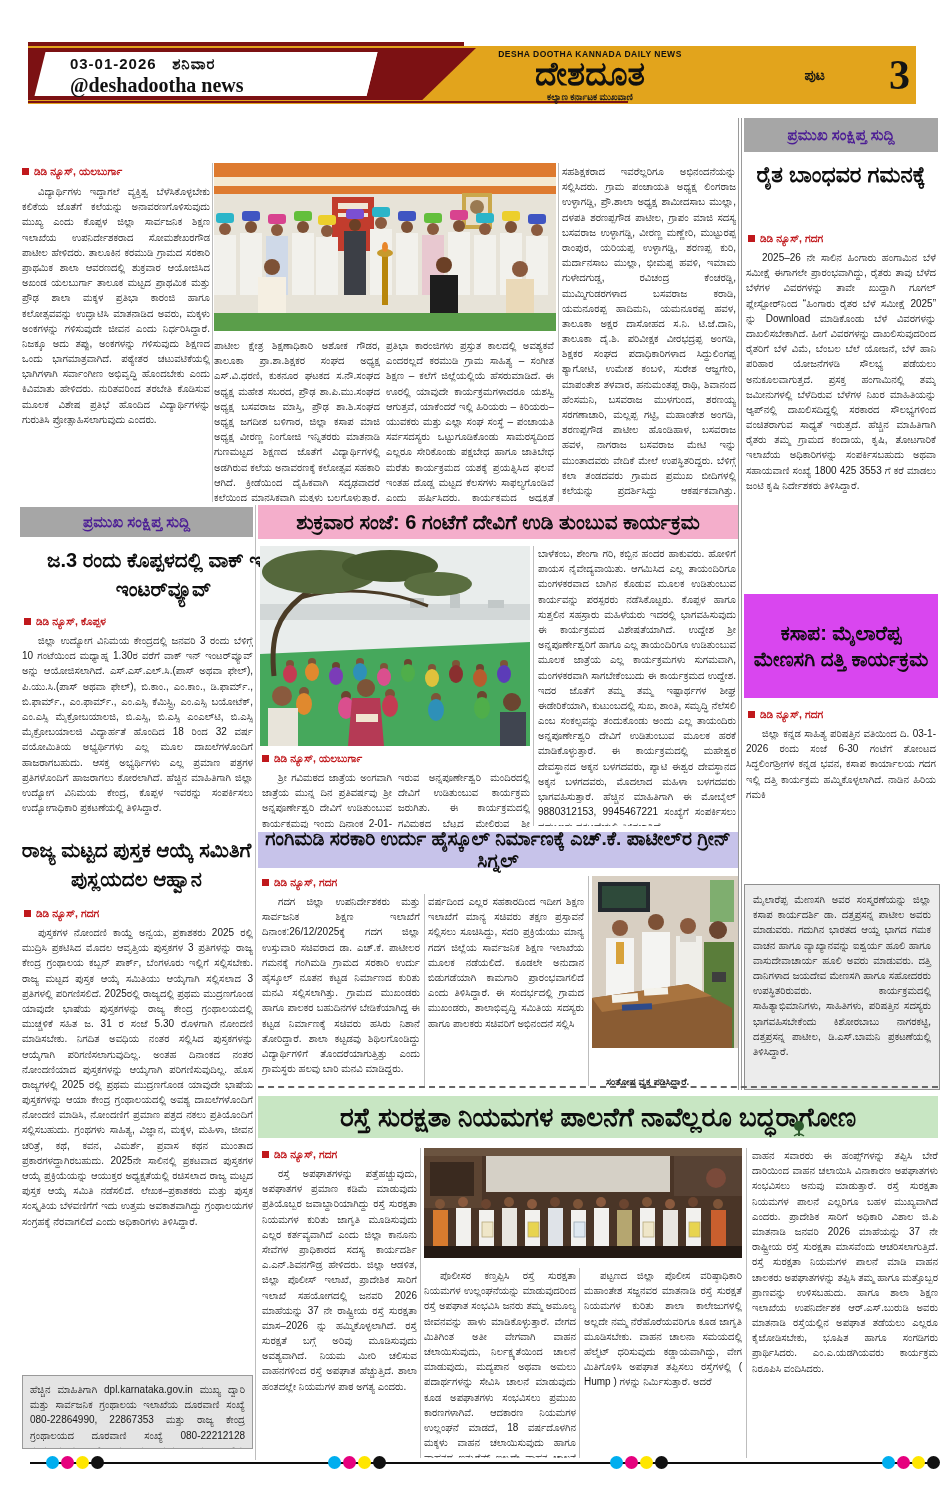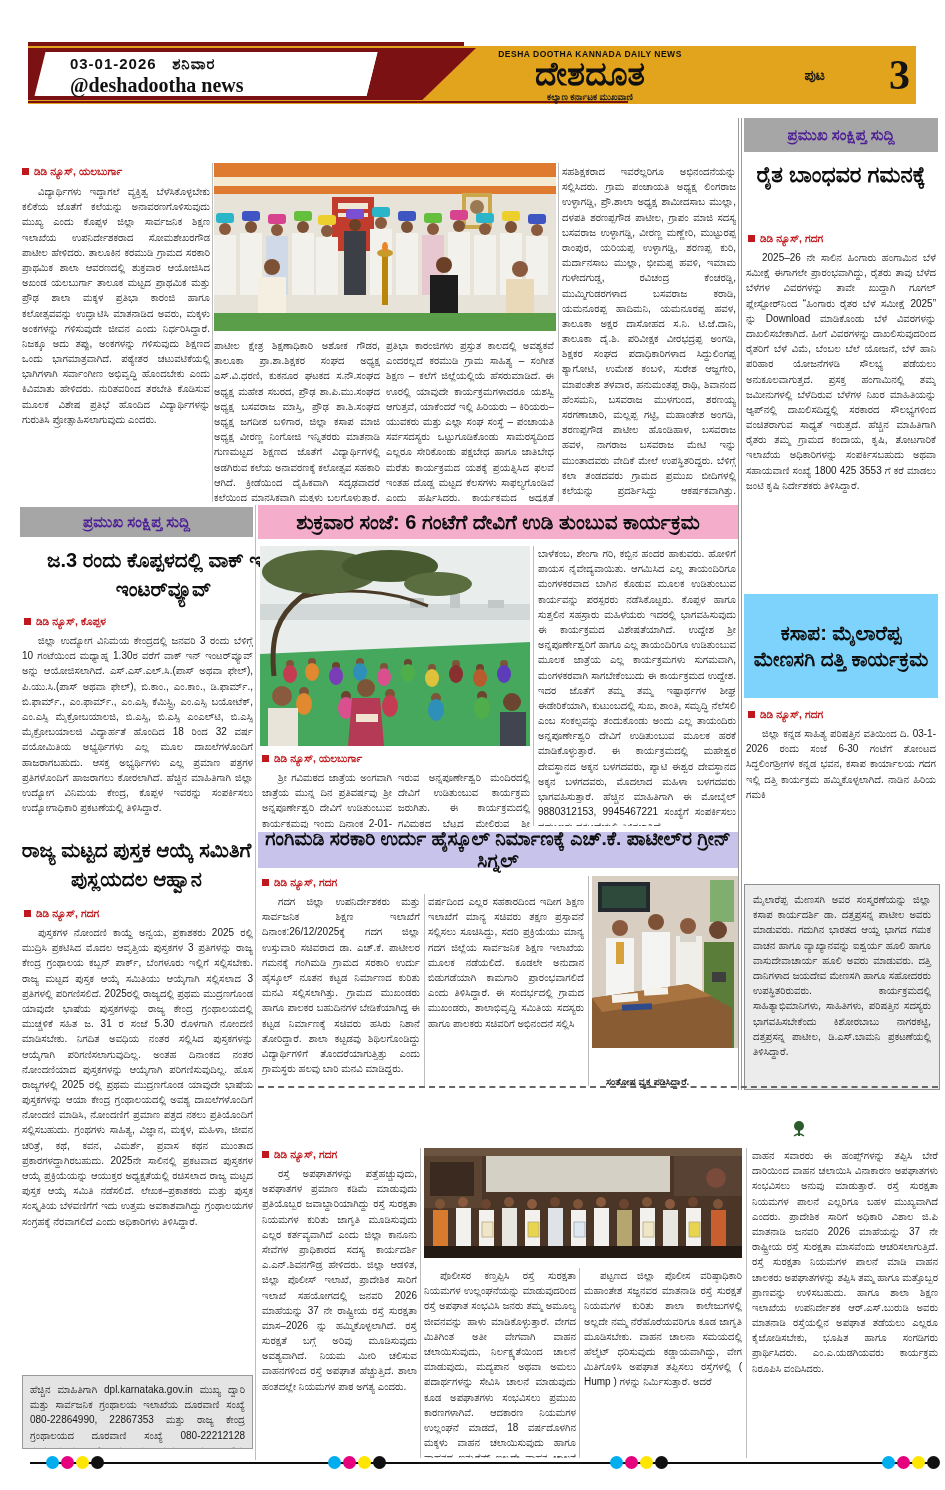--- a/index.html
+++ b/index.html
@@ -164,21 +164,21 @@
     <span>ಪ್ರಮುಖ ಸಂಕ್ಷಿಪ್ತ ಸುದ್ದಿ</span>
   </div>
 
   <div class="abs headline" style="left:744px;top:160px;width:194px;height:64px;font-size:22px;line-height:1.35;">ರೈತ ಬಾಂಧವರ ಗಮನಕ್ಕೆ</div>
   <div class="abs byline" style="left:748px;top:232px;width:185px;">
     <span class="mark"></span>
     <span>ಡಿಡಿ ನ್ಯೂಸ್, ಗದಗ</span>
   </div>
   <div class="abs body-text first-indent" style="left:746px;top:250px;width:190px;height:336px;">2025–26 ನೇ ಸಾಲಿನ ಹಿಂಗಾರು ಹಂಗಾಮಿನ ಬೆಳೆ ಸಮೀಕ್ಷೆ ಈಗಾಗಲೇ ಪ್ರಾರಂಭವಾಗಿದ್ದು, ರೈತರು ತಾವು ಬೆಳೆದ ಬೆಳೆಗಳ ವಿವರಗಳನ್ನು ತಾವೇ ಖುದ್ದಾಗಿ ಗೂಗಲ್ ಪ್ಲೇಸ್ಟೋರ್‌ನಿಂದ “ಹಿಂಗಾರು ರೈತರ ಬೆಳೆ ಸಮೀಕ್ಷೆ 2025” ನ್ನು Download ಮಾಡಿಕೊಂಡು ಬೆಳೆ ವಿವರಗಳನ್ನು ದಾಖಲಿಸಬೇಕಾಗಿದೆ. ಹೀಗೆ ವಿವರಗಳನ್ನು ದಾಖಲಿಸುವುದರಿಂದ ರೈತರಿಗೆ ಬೆಳೆ ವಿಮೆ, ಬೆಂಬಲ ಬೆಲೆ ಯೋಜನೆ, ಬೆಳೆ ಹಾನಿ ಪರಿಹಾರ ಯೋಜನೆಗಳಡಿ ಸೌಲಭ್ಯ ಪಡೆಯಲು ಅನುಕೂಲವಾಗುತ್ತದೆ. ಪ್ರಸಕ್ತ ಹಂಗಾಮಿನಲ್ಲಿ ತಮ್ಮ ಜಮೀನುಗಳಲ್ಲಿ ಬೆಳೆದಿರುವ ಬೆಳೆಗಳ ನಿಖರ ಮಾಹಿತಿಯನ್ನು ಆ್ಯಪ್‌ನಲ್ಲಿ ದಾಖಲಿಸದಿದ್ದಲ್ಲಿ ಸರಕಾರದ ಸೌಲಭ್ಯಗಳಿಂದ ವಂಚಿತರಾಗುವ ಸಾಧ್ಯತೆ ಇರುತ್ತದೆ. ಹೆಚ್ಚಿನ ಮಾಹಿತಿಗಾಗಿ ರೈತರು ತಮ್ಮ ಗ್ರಾಮದ ಕಂದಾಯ, ಕೃಷಿ, ತೋಟಗಾರಿಕೆ ಇಲಾಖೆಯ ಅಧಿಕಾರಿಗಳನ್ನು ಸಂಪರ್ಕಿಸಬಹುದು ಅಥವಾ ಸಹಾಯವಾಣಿ ಸಂಖ್ಯೆ 1800 425 3553 ಗೆ ಕರೆ ಮಾಡಲು ಜಂಟಿ ಕೃಷಿ ನಿರ್ದೇಶಕರು ತಿಳಿಸಿದ್ದಾರೆ.</div>
 
-  <div class="abs headline band" style="left:744px;top:594px;width:194px;height:104px;background:#7dd3fc;font-size:20px;line-height:1.3;padding:4px 8px;">
+  <div class="abs headline band" style="left:744px;top:594px;width:194px;height:104px;background:#d946ef;font-size:20px;line-height:1.3;padding:4px 8px;">
     <span>ಕಸಾಪ: ಮೈಲಾರೆಪ್ಪ ಮೇಣಸಗಿ ದತ್ತಿ ಕಾರ್ಯಕ್ರಮ</span>
   </div>
   <div class="abs byline" style="left:748px;top:708px;width:185px;">
     <span class="mark"></span>
     <span>ಡಿಡಿ ನ್ಯೂಸ್, ಗದಗ</span>
   </div>
   <div class="abs body-text first-indent" style="left:746px;top:726px;width:190px;height:152px;">ಜಿಲ್ಲಾ ಕನ್ನಡ ಸಾಹಿತ್ಯ ಪರಿಷತ್ತಿನ ವತಿಯಿಂದ ದಿ. 03-1-2026 ರಂದು ಸಂಜೆ 6-30 ಗಂಟೆಗೆ ತೋಂಟದ ಸಿದ್ಧಲಿಂಗಶ್ರೀಗಳ ಕನ್ನಡ ಭವನ, ಕಸಾಪ ಕಾರ್ಯಾಲಯ ಗದಗ ಇಲ್ಲಿ ದತ್ತಿ ಕಾರ್ಯಕ್ರಮ ಹಮ್ಮಿಕೊಳ್ಳಲಾಗಿದೆ. ನಾಡಿನ ಹಿರಿಯ ಗಮಕಿ</div>
   <div class="abs boxed body-text" style="left:744px;top:884px;width:196px;height:206px;">ಮೈಲಾರೆಪ್ಪ ಮೇಣಸಗಿ ಅವರ ಸಂಸ್ಮರಣೆಯನ್ನು ಜಿಲ್ಲಾ ಕಸಾಪ ಕಾರ್ಯದರ್ಶಿ ಡಾ. ದತ್ತಪ್ರಸನ್ನ ಪಾಟೀಲ ಅವರು ಮಾಡುವರು. ಗದುಗಿನ ಭಾರತದ ಆಯ್ದ ಭಾಗದ ಗಮಕ ವಾಚನ ಹಾಗೂ ವ್ಯಾಖ್ಯಾನವನ್ನು ಐಶ್ವರ್ಯ ಹೂಲಿ ಹಾಗೂ ವಾಸುದೇವಾಚಾರ್ಯ ಹೂಲಿ ಅವರು ಮಾಡುವರು. ದತ್ತಿ ದಾನಿಗಳಾದ ಜಯದೇವ ಮೇಣಸಗಿ ಹಾಗೂ ಸಹೋದರರು ಉಪಸ್ಥಿತರಿರುವರು. ಕಾರ್ಯಕ್ರಮದಲ್ಲಿ ಸಾಹಿತ್ಯಾಭಿಮಾನಿಗಳು, ಸಾಹಿತಿಗಳು, ಪರಿಷತ್ತಿನ ಸದಸ್ಯರು ಭಾಗವಹಿಸಬೇಕೆಂದು ಕಿಶೋರಬಾಬು ನಾಗರಕಟ್ಟಿ, ದತ್ತಪ್ರಸನ್ನ ಪಾಟೀಲ, ಡಿ.ಎಸ್.ಬಾಮನಿ ಪ್ರಕಟಣೆಯಲ್ಲಿ ತಿಳಿಸಿದ್ದಾರೆ.</div>
 
   <div class="abs vline" style="left:255px;top:505px;height:955px;"></div>
@@ -308,20 +308,23 @@
       <polygon points="0,122 96,108 120,120 10,136" fill="#a9743f"></polygon>
       <rect x="20" y="118" width="26" height="8" fill="#f4f2ea" transform="rotate(-4 33 122)"></rect>
       <rect x="52" y="112" width="24" height="7" fill="#f4f2ea" transform="rotate(-4 64 115)"></rect>
       <rect x="30" y="128" width="30" height="6" fill="#2e4a8a" transform="rotate(-3 45 131)"></rect>
     </svg>
   </div>
   <div class="abs caption" style="left:592px;top:1076px;width:146px;margin-left:14px;">ಸಂತೋಷ ವ್ಯಕ್ತ ಪಡಿಸಿದ್ದಾರೆ.</div>
 
   <div class="abs dashed-hr" style="left:258px;top:1086px;width:680px;"></div>
 
+  <div class="abs headline band" style="left:258px;top:1096px;width:680px;height:42px;background:var(--green_bg);font-size:26px;">
+    <span>ರಸ್ತೆ ಸುರಕ್ಷತಾ ನಿಯಮಗಳ ಪಾಲನೆಗೆ ನಾವೆಲ್ಲರೂ ಬದ್ಧರಾಗೋಣ</span>
+  </div>
   <div class="abs" style="left:790px;top:1120px;width:18px;height:18px;">
     <svg width="18" height="18" viewBox="0 0 18 18">
       <circle cx="9" cy="6" r="5" fill="#2e5b2e"></circle>
       <rect x="8" y="9" width="2" height="7" fill="#2e5b2e"></rect>
       <path d="M4 16 Q9 12 14 16" stroke="#2e5b2e" stroke-width="1.5" fill="none"></path>
     </svg>
   </div>
 
   <div class="abs byline" style="left:262px;top:1148px;width:200px;">
     <span class="mark"></span>

